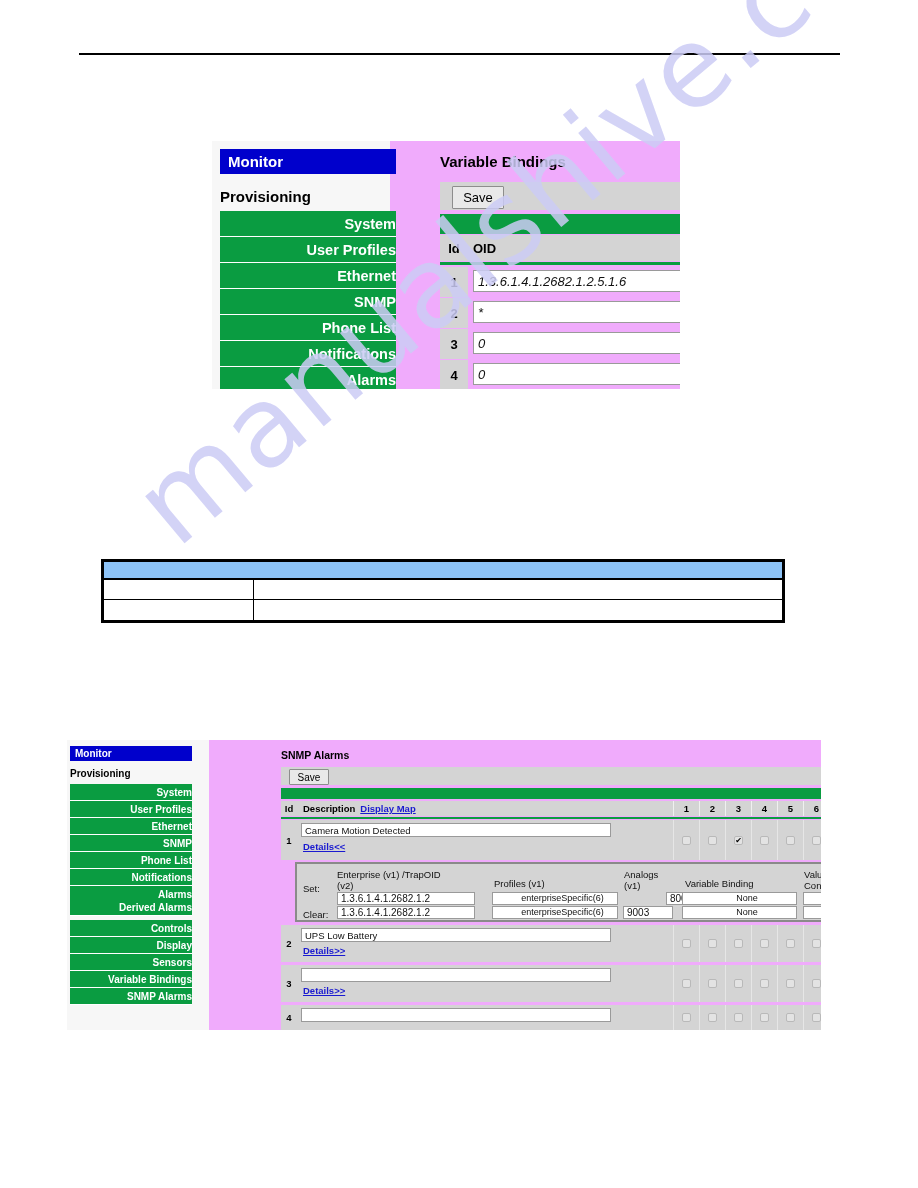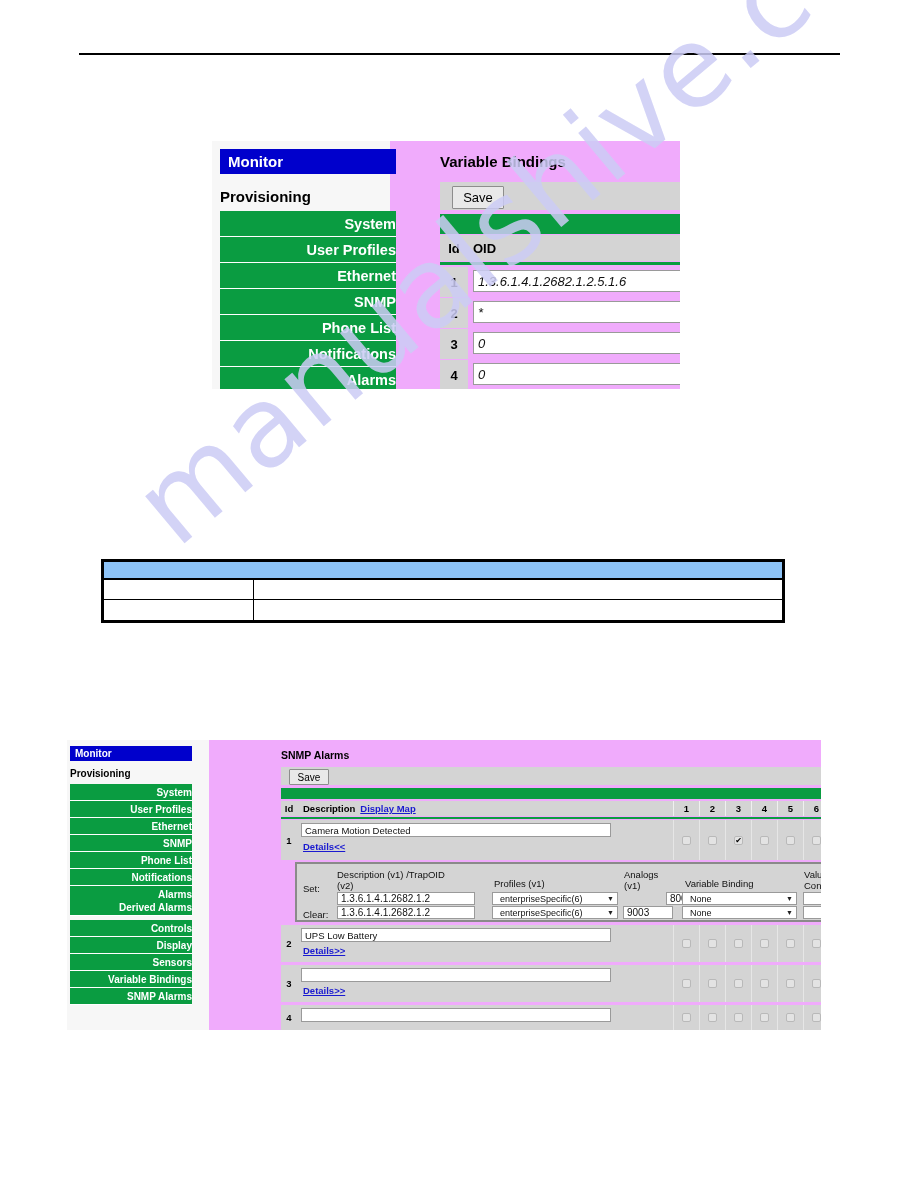--- a/index.html
+++ b/index.html
@@ -140,21 +140,21 @@
 
   #shot2 .arow{position:absolute;left:72px;width:606px;background:#d4d4d4;}
   #shot2 .arow .idcell{position:absolute;left:0;top:0;width:16px;font-size:9.5px;background:#d4d4d4;}
   #shot2 .arow .inputbox{position:absolute;left:20px;width:310px;height:14px;
     padding-left:3px;font-size:9.5px;}
   #shot2 .arow .link{position:absolute;left:22px;font-size:9.5px;}
 
   #shot2 .panel{position:absolute;left:86px;top:122px;width:592px;height:60px;}
   #shot2 .panel .lbl{position:absolute;font-size:9.5px;}
   #shot2 .panel .inputbox{position:absolute;height:13px;padding-left:3px;font-size:10px;text-align:right;}
-  #shot2 .panel .selectbox{position:absolute;height:13px;padding-left:7px;font-size:9px;}
+  #shot2 .panel .selectbox{position:absolute;height:13px;padding-left:15px;font-size:9px;flex-direction:column;}
 
   
   .mid-table{
     position:absolute;left:101px;top:559px;width:684px;height:64px;
     border:3px solid #000000;box-sizing:border-box;background:#ffffff;z-index:5;
   }
   .mid-table .mt-head{
     position:absolute;left:0;top:0;width:100%;height:18px;background:#8dc3f7;
     border-bottom:2px solid #000;box-sizing:border-box;
   }
@@ -341,21 +341,21 @@
       <div class="cc">
           <span class="cbx"></span>
         </div>
       <div class="cc">
           <span class="cbx"></span>
         </div>
 
     </div>
 
     <div class="panel">
-      <div class="lbl" style="left:40px;top:6px;width:120px;white-space:normal;line-height:1.15;">Description (v1) /TrapOID (v2)</div>
+      <div class="lbl" style="left:40px;top:6px;width:120px;white-space:normal;line-height:1.15;">Enterprise (v1) /TrapOID (v2)</div>
       <div class="lbl" style="left:197px;top:14px;">Profiles (v1)</div>
       <div class="lbl" style="left:327px;top:6px;width:44px;white-space:normal;line-height:1.15;">Analogs (v1)</div>
       <div class="lbl" style="left:388px;top:14px;">Variable Binding</div>
       <div class="lbl" style="left:507px;top:6px;width:58px;white-space:normal;line-height:1.15;">Value Contains</div>
 
       <div class="lbl" style="left:6px;top:19px;">Set:</div>
       <div class="inputbox" style="left:40px;top:28px;width:138px;">1.3.6.1.4.1.2682.1.2</div>
       <div class="selectbox" style="left:195px;top:28px;width:126px;">
           <span>enterpriseSpecific(6)</span>
           <span class="arrow">▼</span>

